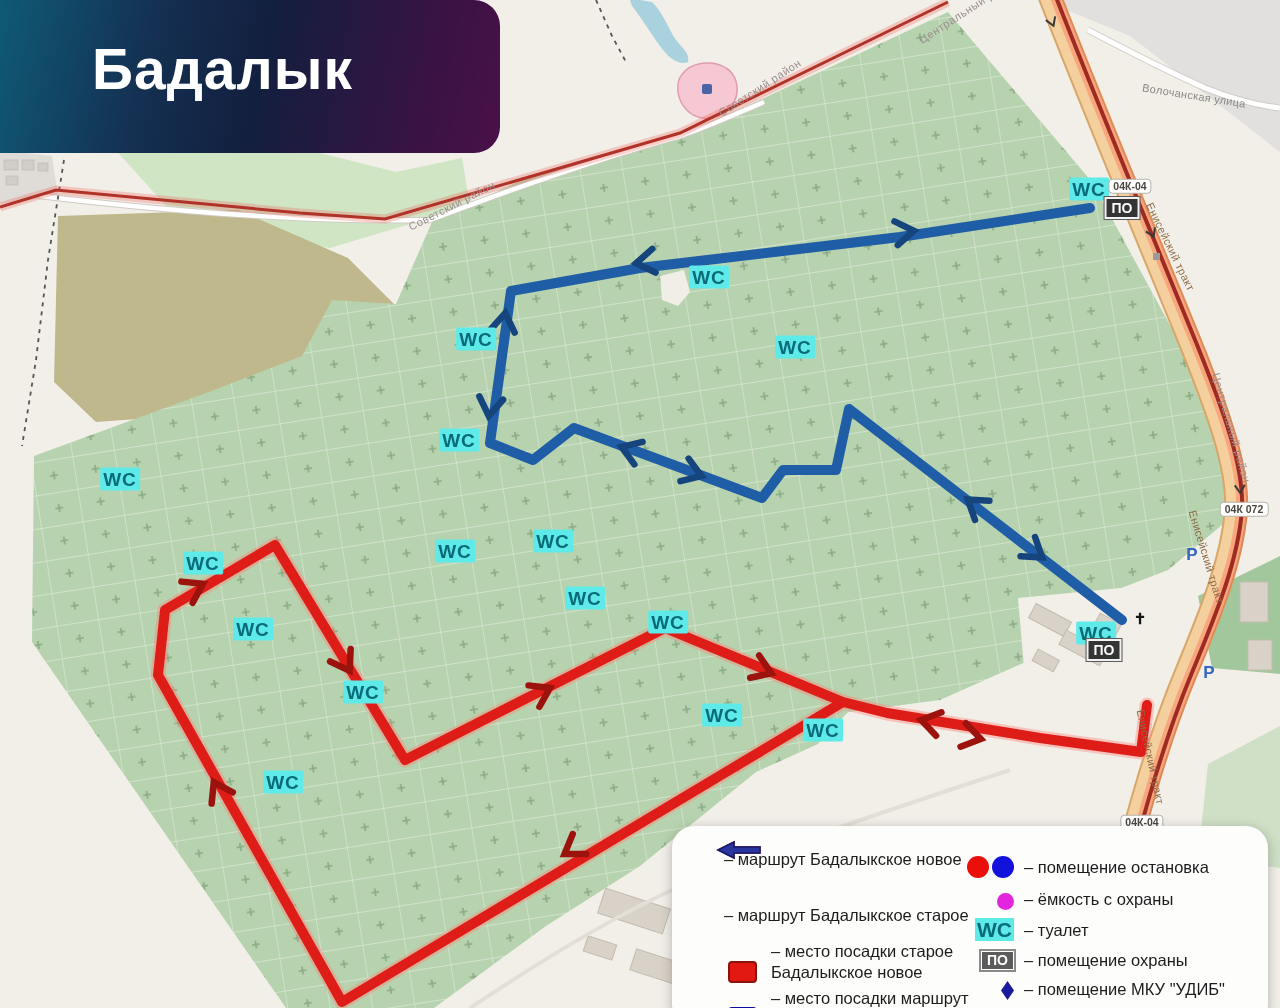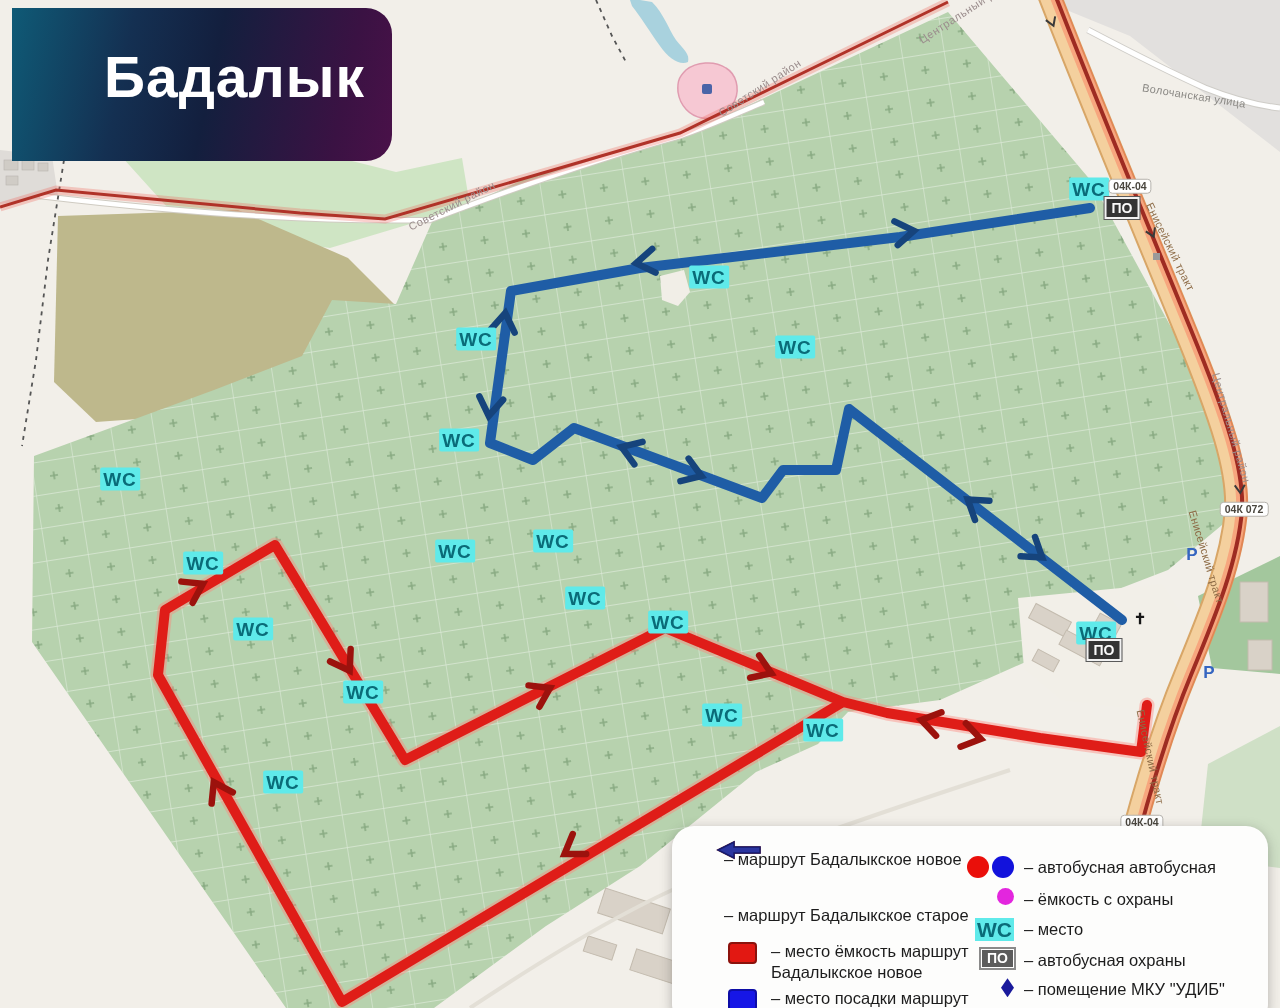--- a/index.html
+++ b/index.html
@@ -15,33 +15,33 @@
       padding:2px 5px;border:2px solid #f2f2f2;box-shadow:0 0 0 1px #5a5a5a;}
   .ref{background:#fff;border:1.5px solid #b5b2ac;border-radius:4px;
        font-size:10.5px;font-weight:700;color:#4a463e;padding:1px 4px;}
   .roadname{font-size:11px;color:#8d6b46;letter-spacing:.4px;}
   .district{font-size:11px;color:#9b8d8d;letter-spacing:.6px;}
   .street{font-size:11px;color:#8a8884;letter-spacing:.3px;}
   .parking{color:#3565c0;font-weight:700;font-size:17px;}
   .cross{font-size:15px;color:#161616;font-weight:700;}
 
   
-  .banner{position:absolute;left:12px;top:0;width:380px;height:153px;z-index:30;
+  .banner{position:absolute;left:0;top:0;width:500px;height:153px;z-index:30;
           border-radius:0 26px 26px 0;
-          background:linear-gradient(102deg,#0f5a76 0%,#143052 30%,#131f3e 52%,#3a1243 85%,#4a1149 100%);margin-top:8px;}
+          background:linear-gradient(102deg,#0f5a76 0%,#143052 30%,#131f3e 52%,#3a1243 85%,#4a1149 100%);}
   .banner-title{position:absolute;left:92px;top:36px;color:#fff;
                 font-size:57px;font-weight:800;letter-spacing:1px;}
 
   
   .legend{position:absolute;left:672px;top:826px;width:596px;height:200px;z-index:40;
           background:#fdfdfc;border-radius:22px;box-shadow:0 3px 12px rgba(60,60,60,.35);
           font-size:16.5px;color:#1c1c1c;}
   .lcol-left{position:absolute;left:42px;top:14px;}
   .lcol-right{position:absolute;left:286px;top:24px;}
-  .lrow{display:flex;align-items:flex-start;gap:10px;}
+  .lrow{display:flex;align-items:flex-end;gap:10px;}
   .lmark{flex:0 0 auto;display:flex;align-items:center;justify-content:flex-end;}
   .ltext{line-height:1.25;padding-top:1px;}
   .m-sq{width:25px;height:18px;border-radius:4px;margin:2px 4px 0 14px;}
   .m-sq.red{background:#e21812;border:2px solid #8c120c;}
   .m-sq.blue{background:#1616e6;border:2px solid #0d0da6;}
   .m-c{border-radius:50%;}
   .m-c.red{width:22px;height:22px;background:#ea0f0a;}
   .m-c.blue{width:22px;height:22px;background:#1212dc;margin-left:3px;}
   .m-c.magenta{width:17px;height:17px;background:#e326de;}
   .m-wc{background:#5feaea;color:#0a6b78;font-weight:700;font-size:21px;padding:1px 2px;line-height:1;}
@@ -219,54 +219,54 @@
           <svg width="50" height="20">
               <path d="M4,10 L20,2 L20,7 L46,7 L46,13 L20,13 L20,18 Z" fill="#2b35a0" stroke="#161c6e" stroke-width="1.5"></path>
             </svg>
         </span>
         <span class="ltext">– маршрут Бадалыкское старое</span>
       </div>
       <div class="lrow" style="margin-top:15px">
         <span class="lmark">
             <span class="m-sq red"></span>
           </span>
-        <span class="ltext" style="width:220px">– место ёмкость маршрут Бадалыкское новое</span>
+        <span class="ltext" style="width:220px">– место посадки старое Бадалыкское новое</span>
       </div>
       <div class="lrow" style="margin-top:4px">
         <span class="lmark">
             <span class="m-sq blue"></span>
           </span>
         <span class="ltext" style="width:220px">– место посадки маршрут Бадалыкское старое</span>
       </div>
     </div>
     <div class="lcol-right">
       <div class="lrow" style="margin-top:6px">
         <span class="lmark" style="width:56px">
           <span class="m-c red"></span>
           <span class="m-c blue"></span>
         </span>
-        <span class="ltext">– автобусная автобусная</span>
+        <span class="ltext">– помещение остановка</span>
       </div>
       <div class="lrow" style="margin-top:10px">
         <span class="lmark" style="width:56px">
             <span class="m-c magenta"></span>
           </span>
         <span class="ltext">– ёмкость с охраны</span>
       </div>
       <div class="lrow" style="margin-top:8px">
         <span class="lmark" style="width:56px">
             <span class="m-wc">WC</span>
           </span>
-        <span class="ltext">– место</span>
+        <span class="ltext">– туалет</span>
       </div>
       <div class="lrow" style="margin-top:8px">
         <span class="lmark" style="width:56px">
             <span class="m-po">ПО</span>
           </span>
-        <span class="ltext">– автобусная охраны</span>
+        <span class="ltext">– помещение охраны</span>
       </div>
       <div class="lrow" style="margin-top:8px">
         <span class="lmark" style="width:56px">
             <span class="m-diamond"></span>
           </span>
         <span class="ltext">– помещение МКУ "УДИБ"</span>
       </div>
     </div>
   </div>
 

